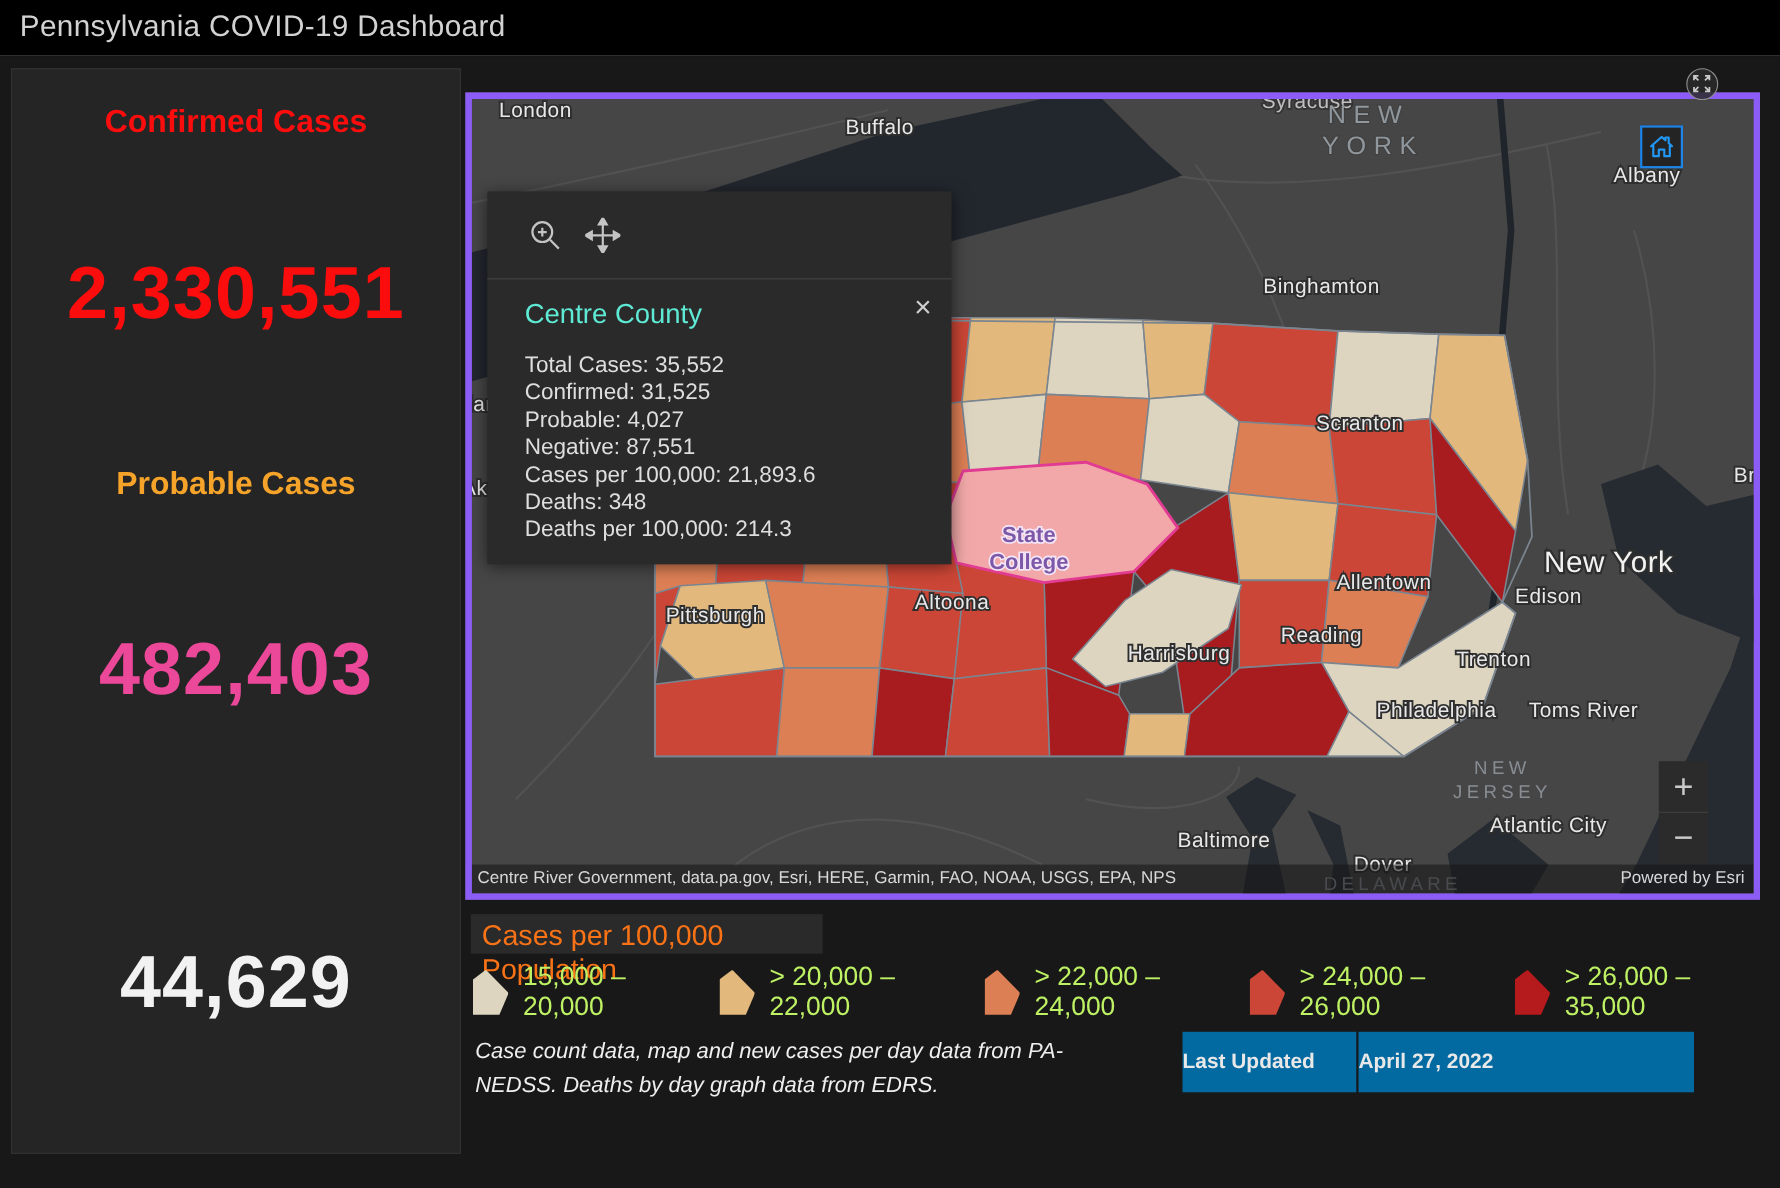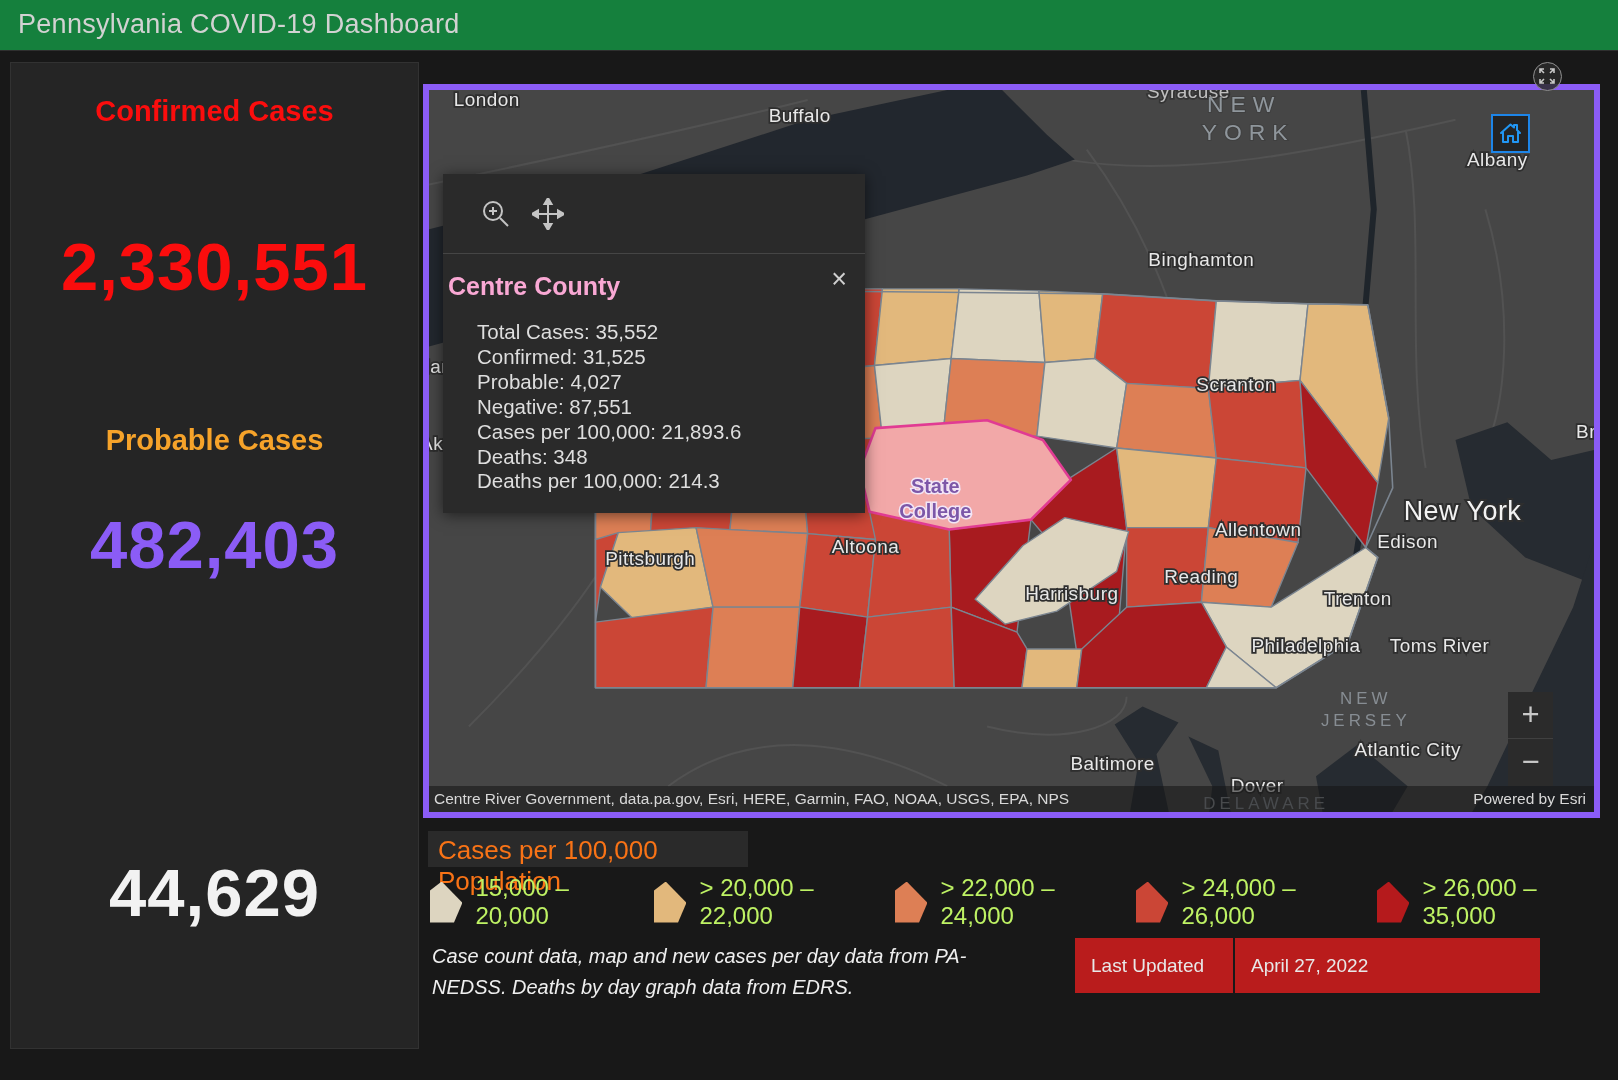--- a/index.html
+++ b/index.html
@@ -1,36 +1,36 @@
 <!DOCTYPE html>
 <html><head>
 <meta charset="utf-8">
 <style>
   html,body{margin:0;padding:0;background:#181818;width:1618px;height:1080px;overflow:hidden;
     font-family:"Liberation Sans","DejaVu Sans",sans-serif;-webkit-font-smoothing:antialiased;}
   
-  #header{position:absolute;left:0;top:0;width:1618px;height:50px;background:#15803d;border-bottom:1px solid #2f2f2f;}
+  #header{position:absolute;left:0;top:0;width:1618px;height:50px;background:#000000;border-bottom:1px solid #2f2f2f;}
   #header .title{position:absolute;left:18px;top:9px;font-size:27px;color:#d2d2d2;letter-spacing:.3px;}
   
   #sidebar{position:absolute;left:10px;top:62px;width:407px;height:985px;background:#252525;border:1px solid #323232;}
   .stat{position:absolute;left:0;width:100%;text-align:center;}
   .stat .lbl{font-size:29px;font-weight:bold;}
   .stat .val{font-size:67px;font-weight:bold;letter-spacing:1px;}
   
   #map{position:absolute;left:423px;top:84px;width:1177px;height:734px;background:#464646;border:6px solid #8b5cf6;box-sizing:border-box;overflow:hidden;}
   #basemap{position:absolute;left:0;top:0;}
   .city{fill:#e8e8e8;font-size:19px;paint-order:stroke;stroke:#2e2e2e;stroke-width:3.5px;text-anchor:middle;letter-spacing:.5px;}
   .city-big{fill:#f2f2f2;font-size:27px;paint-order:stroke;stroke:#2e2e2e;stroke-width:4px;text-anchor:middle;letter-spacing:.5px;}
   .state{fill:#8f969c;font-size:23px;letter-spacing:7px;text-anchor:middle;paint-order:stroke;stroke:#33333355;stroke-width:2px;}
   .state-sm{fill:#878d93;font-size:17px;letter-spacing:4px;text-anchor:middle;}
   .sc-label{fill:#7d57a8;font-size:20px;font-weight:bold;paint-order:stroke;stroke:#f2e6f7;stroke-width:3px;text-anchor:middle;}
   
   #popup{position:absolute;left:14px;top:84px;width:422px;height:339px;background:#2a2a2a;box-shadow:0 2px 14px rgba(0,0,0,.55);}
   #popup .toolbar{position:absolute;left:0;top:0;width:100%;height:79px;border-bottom:1px solid #454545;}
-  #popup .ptitle{position:absolute;left:5px;top:98px;font-size:25px;font-weight:bold;color:#f9a8d4;}
+  #popup .ptitle{position:absolute;left:34px;top:98px;font-size:25px;font-weight:normal;color:#5eead4;}
   #popup .close{position:absolute;right:18px;top:92px;font-size:27px;color:#cfcfcf;cursor:pointer;line-height:1;}
   #popup .rows{position:absolute;left:34px;top:146px;font-size:20.5px;color:#dedede;line-height:24.9px;}
   .tool-icon{position:absolute;top:24px;width:32px;height:32px;cursor:pointer;}
   
   #homebtn{position:absolute;left:1062px;top:24px;width:39px;height:39px;background:#242424;border:2px solid #1d85e8;box-sizing:border-box;cursor:pointer;}
   #zoomctl{position:absolute;left:1079px;top:602px;width:45px;height:94px;background:#2b2b2b;}
   #zoomctl .zbtn{width:45px;height:47px;text-align:center;line-height:45px;font-size:31px;color:#c9c9c9;cursor:pointer;box-sizing:border-box;}
   #zoomctl .zbtn:first-child{border-bottom:1px solid #404040;}
   #attrib{position:absolute;left:0;bottom:0;width:100%;height:26px;background:rgba(20,20,20,.55);font-size:15.5px;color:#d8d8d8;line-height:26px;}
   #attrib .left{position:absolute;left:5px;}
@@ -38,39 +38,39 @@
   #expandbtn{position:absolute;left:1533px;top:62px;width:29px;height:29px;border-radius:50%;border:1.5px solid #8f8f8f;background:rgba(42,42,42,.85);box-sizing:border-box;cursor:pointer;z-index:5;}
   
   #legend-title{position:absolute;left:428px;top:831px;width:320px;height:36px;background:#2a2a2a;box-sizing:border-box;padding:4px 0 0 10px;font-size:26px;color:#f97316;}
   #legend-row{position:absolute;left:430px;top:874px;display:flex;align-items:center;}
   .leg-item{display:flex;align-items:center;margin-right:38px;}
   .leg-swatch{width:40px;height:41px;margin-right:13px;clip-path:polygon(0% 22%,36% 0%,100% 52%,74% 100%,0% 100%);}
   .leg-label{font-size:24px;color:#bef264;}
   
   #footnote{position:absolute;left:432px;top:941px;width:600px;font-size:20px;font-style:italic;color:#efefef;line-height:1.55;}
   #lastupd{position:absolute;left:1075px;top:938px;width:465px;height:55px;display:flex;}
-  #lastupd .cell{background:#b91c1c;line-height:55px;font-size:19px;color:#e8e8e8;padding-left:16px;box-sizing:border-box;}
+  #lastupd .cell{background:#0369a1;line-height:55px;font-size:19px;color:#e8e8e8;padding-left:0;box-sizing:border-box;font-weight:bold;}
   #lastupd .c1{width:158px;margin-right:2px;}
   #lastupd .c2{flex:1;}
 </style>
 </head>
 <body>
 
 <div id="header">
   <div class="title">Pennsylvania COVID-19 Dashboard</div>
 </div>
 
 <div id="sidebar">
   <div class="stat" style="top:32px;">
     <div class="lbl" style="color:#fb0d0d;">Confirmed Cases</div>
     <div class="val" style="color:#fb0d0d;margin-top:100px;">2,330,551</div>
   </div>
   <div class="stat" style="top:361px;">
     <div class="lbl" style="color:#f6a32a;">Probable Cases</div>
-    <div class="val" style="color:#8b5cf6;margin-top:49px;">482,403</div>
+    <div class="val" style="color:#ec4899;margin-top:113px;">482,403</div>
   </div>
   <div class="stat" style="top:701px;">
     <div class="val" style="color:#f2f2f2;margin-top:90px;">44,629</div>
   </div>
 </div>
 
 <div id="map">
   <svg id="basemap" width="1173" height="730" viewBox="0 0 1177 734" preserveAspectRatio="none">
 
     <rect x="0" y="0" width="1177" height="734" fill="#464646"></rect>

